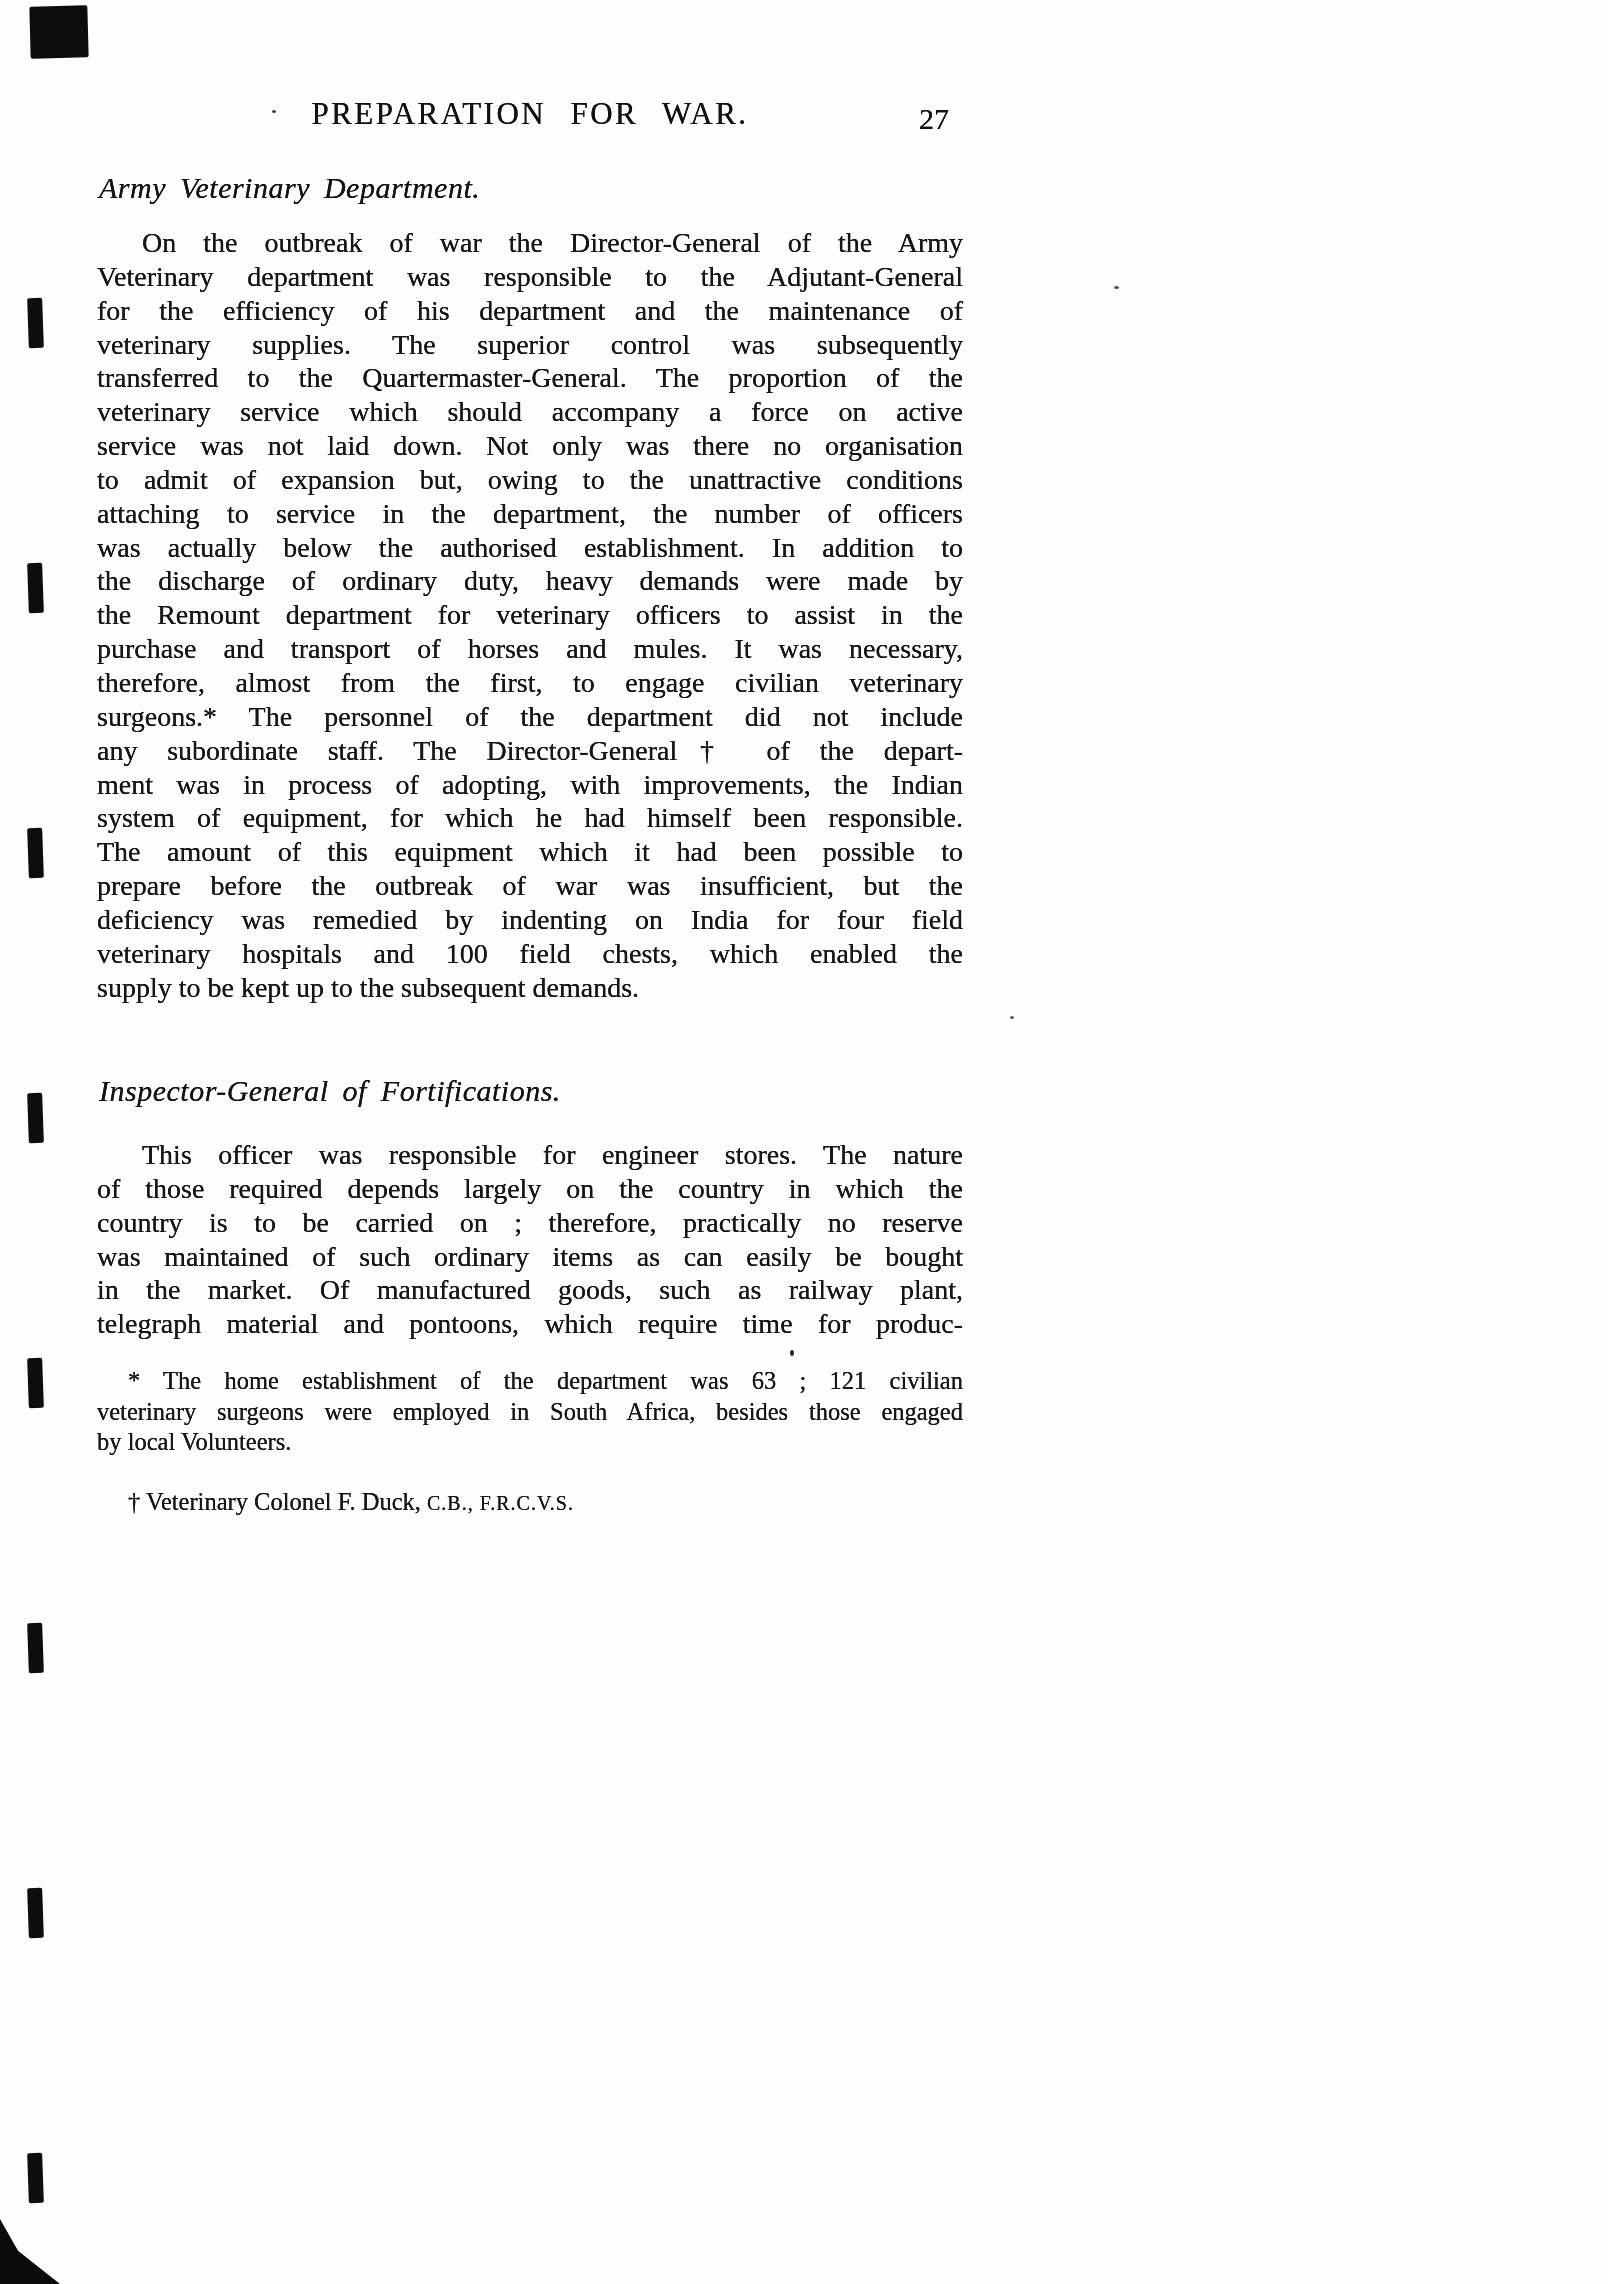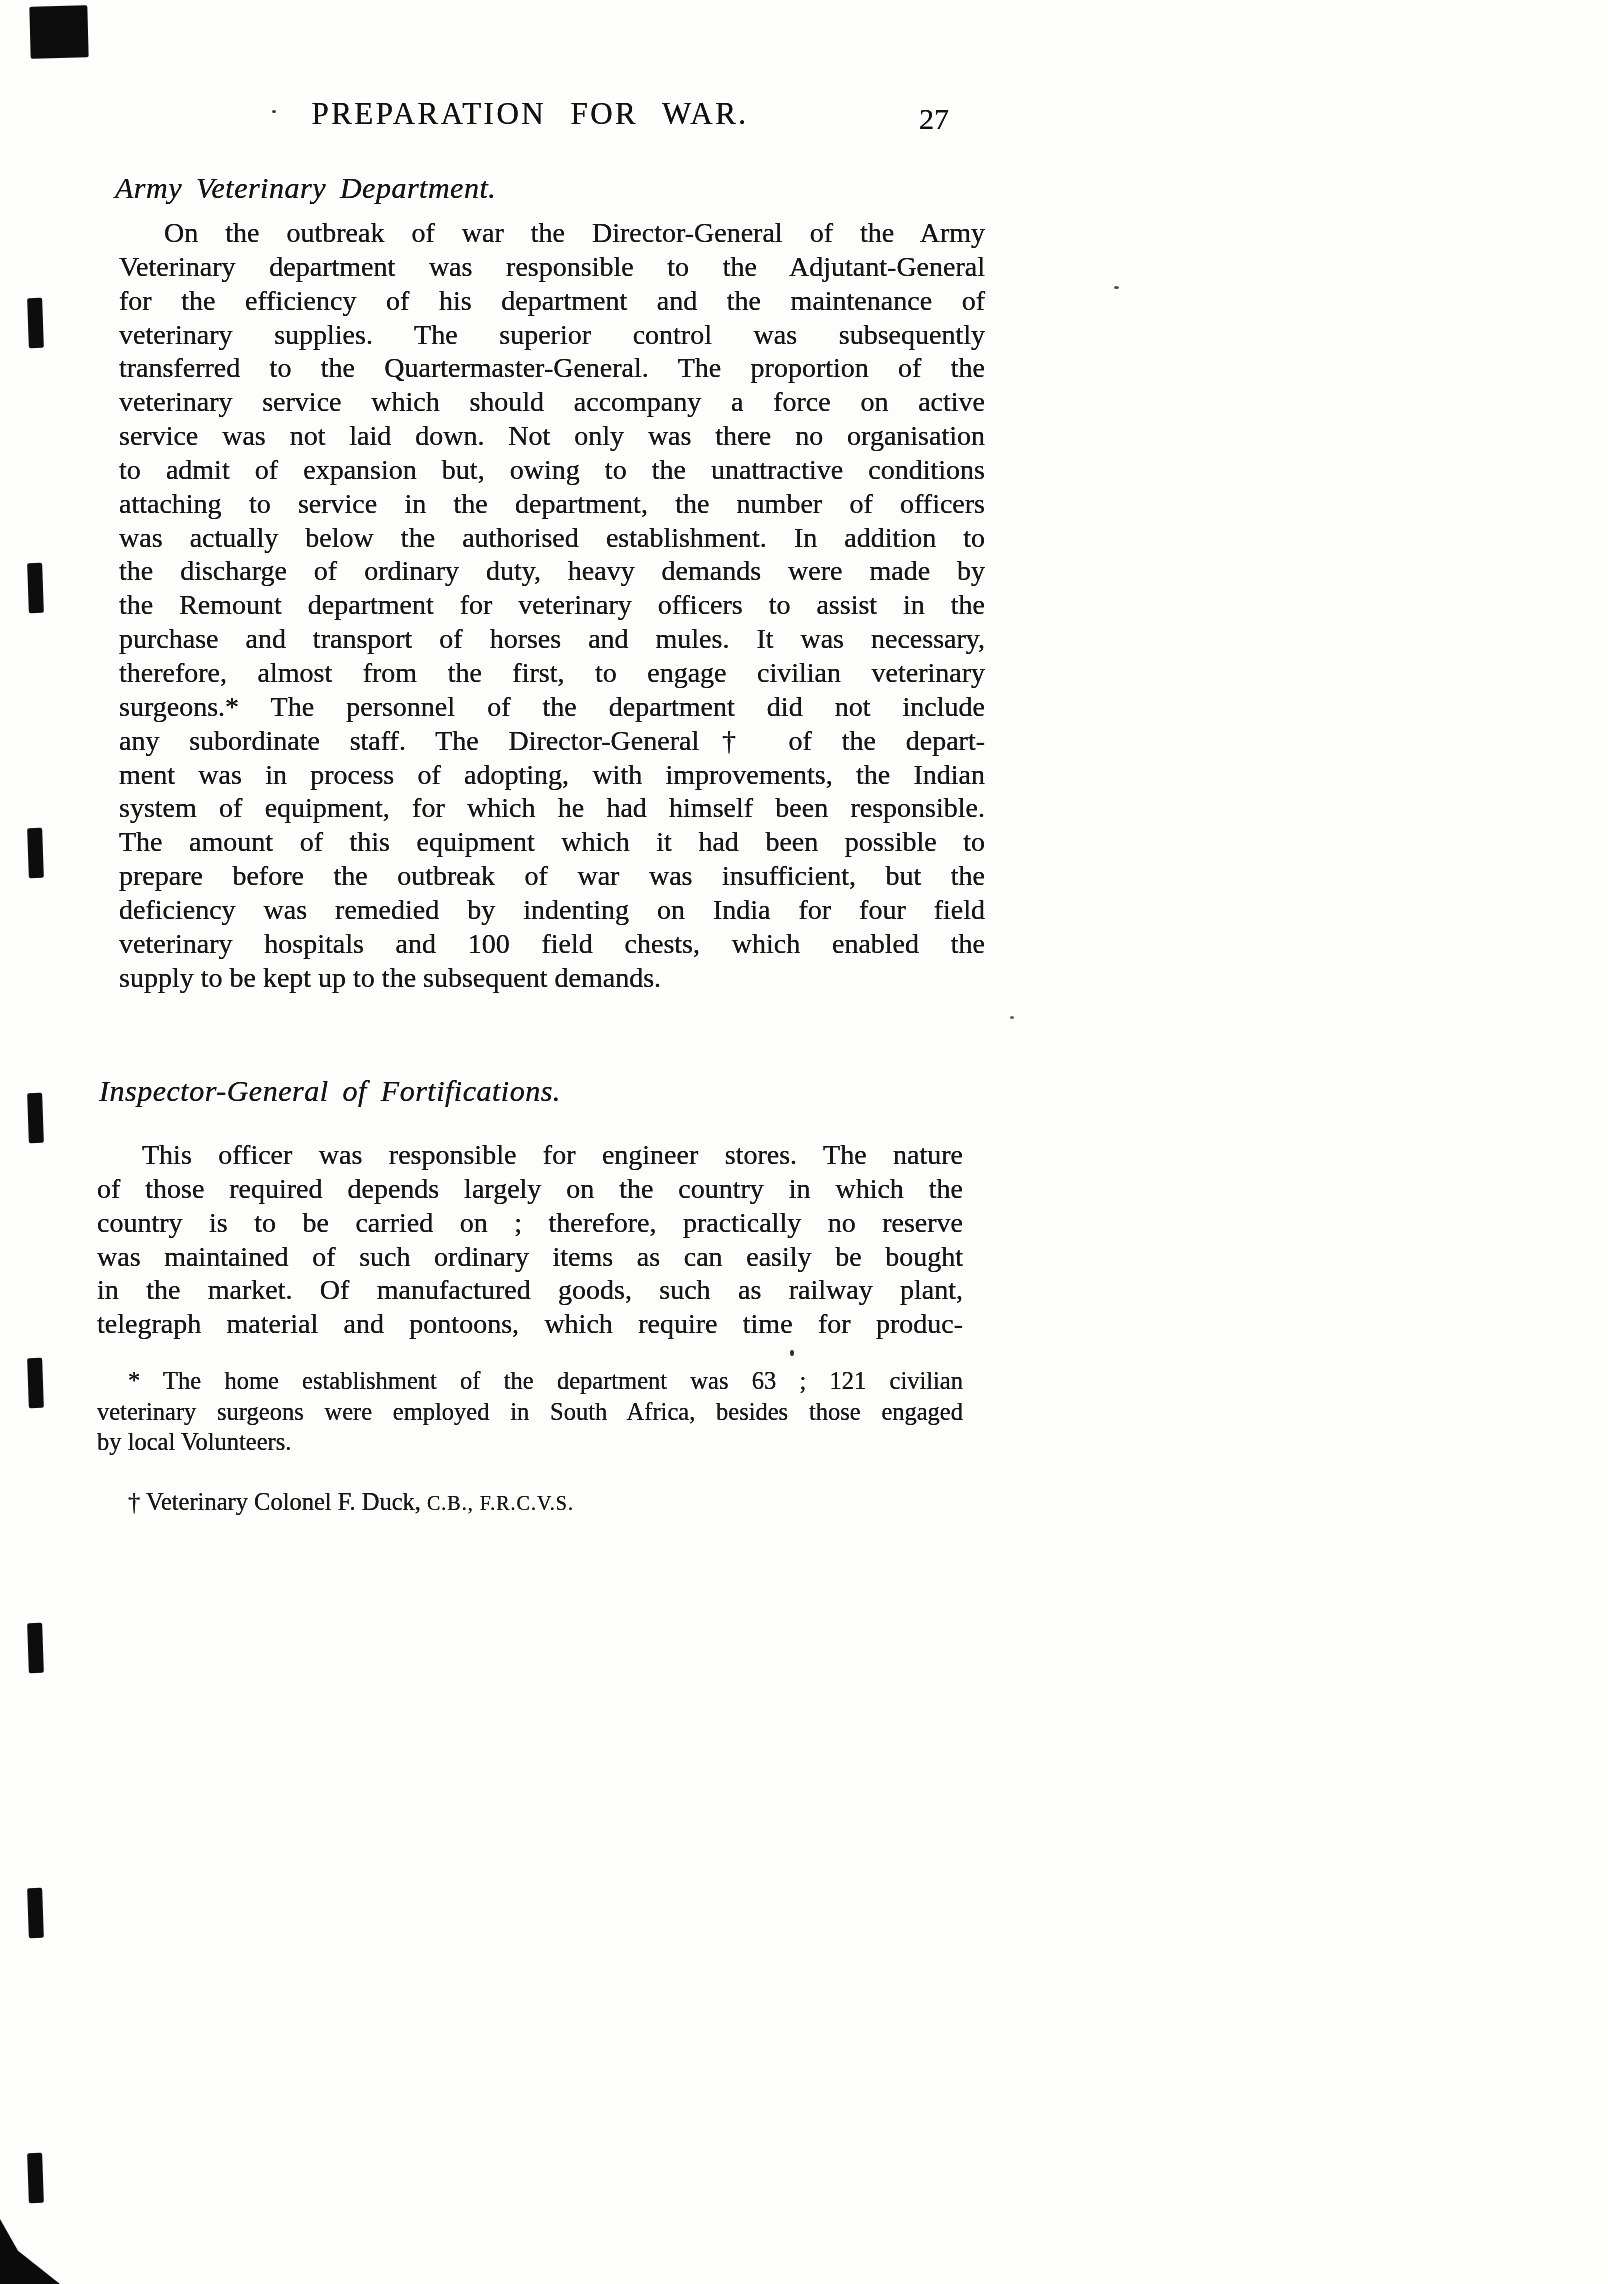--- a/index.html
+++ b/index.html
@@ -26,29 +26,29 @@
     font-size:30px;color:#121212;text-shadow:0 0 .4px #000;
   }
   
   .section-heading{
     position:absolute;left:99px;width:900px;
     font-style:italic;font-size:30px;line-height:36px;
     letter-spacing:.5px;word-spacing:6px;
     color:#141414;text-shadow:0 0 .4px #000;
     white-space:nowrap;
   }
-  #heading-1{top:170px;margin-left:16px;}
+  #heading-1{top:170px;}
   #heading-2{top:1073px;}
   
   .para{
     position:absolute;left:97px;width:866px;
     font-size:28px;line-height:33.85px;
     color:#161616;text-shadow:0 0 .45px #000;
   }
-  #para-1{top:216px;margin-left:22px;}
+  #para-1{top:226px;}
   #para-2{top:1138px;}
   .para .line{
     text-align:justify;
     -moz-text-align-last:justify;text-align-last:justify;
     height:33.85px;overflow:visible;white-space:normal;
   }
   .para .line.indent{padding-left:45px;}
   .para .line.ragged{-moz-text-align-last:left;text-align-last:left;}
   
   .footnote{

